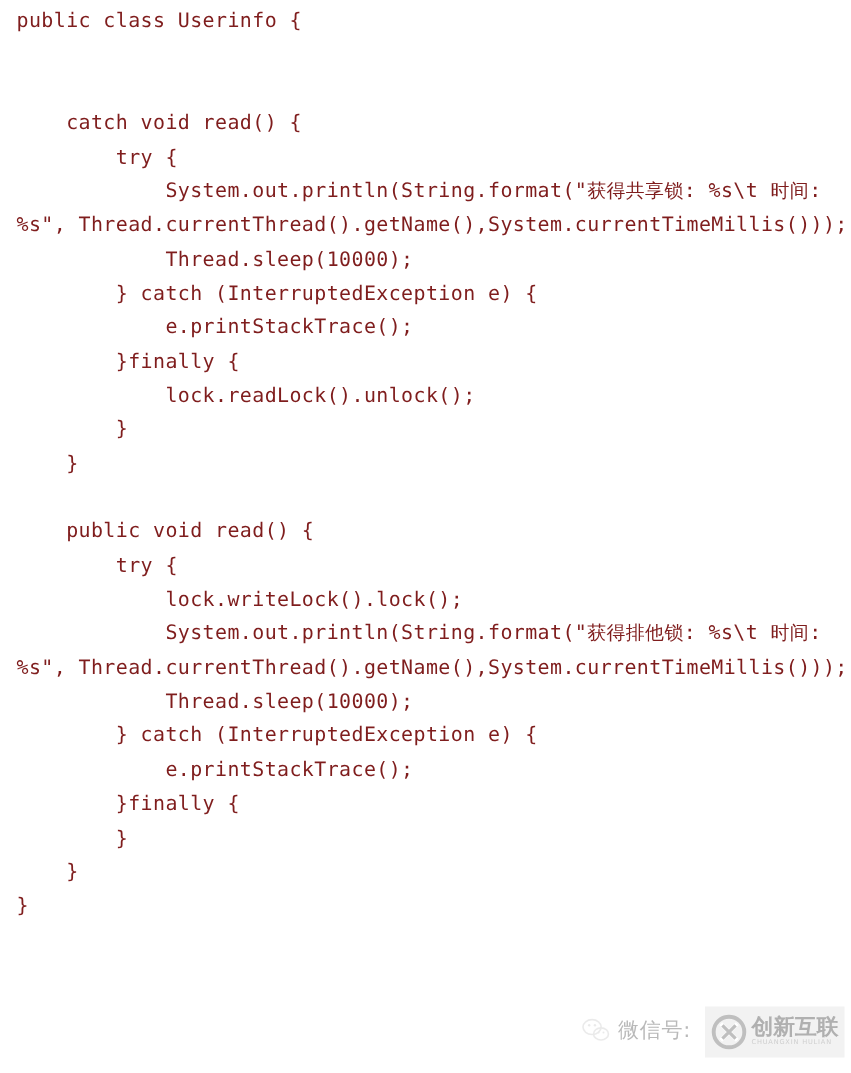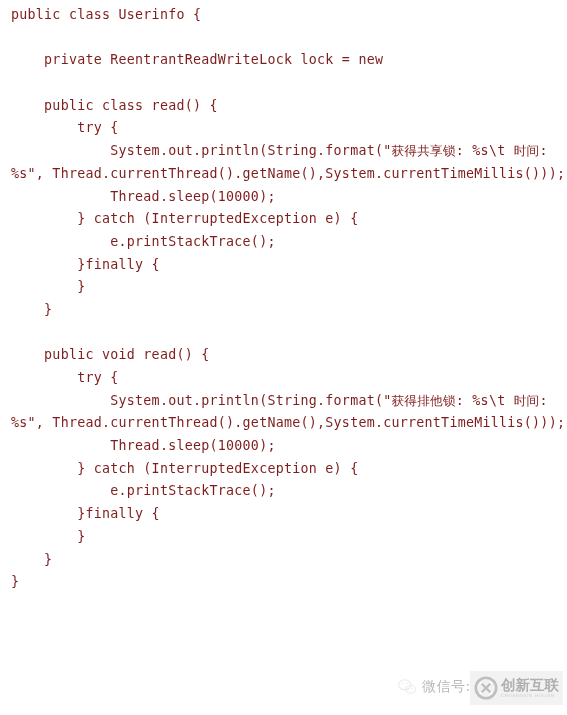--- a/index.html
+++ b/index.html
@@ -41,21 +41,21 @@
   }
 
   .cjk {
     font-family: Liberation Mono, monospace;
     font-size: 12.6px;
   }
 
   
   #watermark {
     position: absolute;
-    left: 396px;
+    left: 386px;
     top: 670px;
     display: flex;
     align-items: center;
     height: 34px;
     opacity: 1;
     pointer-events: none;
   }
   #wm-icon {
     width: 22px;
     height: 22px;
@@ -111,35 +111,36 @@
     margin-top: 2px;
     white-space: nowrap;
   }
 </style>
 </head>
 <body>
 
 <div id="code-block">
     <div class="code-line">public class Userinfo {</div>
     <div class="code-line blank">&nbsp;</div>
-    <div class="code-line">    private ReentrantReadWriteLock lock = new</div>
     <div class="code-line blank">&nbsp;</div>
-    <div class="code-line">    public class read() {</div>
+    <div class="code-line">    catch void read() {</div>
     <div class="code-line">        try {</div>
     <div class="code-line">            System.out.println(String.format("<span class="cjk">获得共享锁</span>: %s\t <span class="cjk">时间</span>:</div>
     <div class="code-line">%s", Thread.currentThread().getName(),System.currentTimeMillis()));</div>
     <div class="code-line">            Thread.sleep(10000);</div>
     <div class="code-line">        } catch (InterruptedException e) {</div>
     <div class="code-line">            e.printStackTrace();</div>
     <div class="code-line">        }finally {</div>
+    <div class="code-line">            lock.readLock().unlock();</div>
     <div class="code-line">        }</div>
     <div class="code-line">    }</div>
     <div class="code-line blank">&nbsp;</div>
     <div class="code-line">    public void read() {</div>
     <div class="code-line">        try {</div>
+    <div class="code-line">            lock.writeLock().lock();</div>
     <div class="code-line">            System.out.println(String.format("<span class="cjk">获得排他锁</span>: %s\t <span class="cjk">时间</span>:</div>
     <div class="code-line">%s", Thread.currentThread().getName(),System.currentTimeMillis()));</div>
     <div class="code-line">            Thread.sleep(10000);</div>
     <div class="code-line">        } catch (InterruptedException e) {</div>
     <div class="code-line">            e.printStackTrace();</div>
     <div class="code-line">        }finally {</div>
     <div class="code-line">        }</div>
     <div class="code-line">    }</div>
     <div class="code-line">}</div>
   </div>

